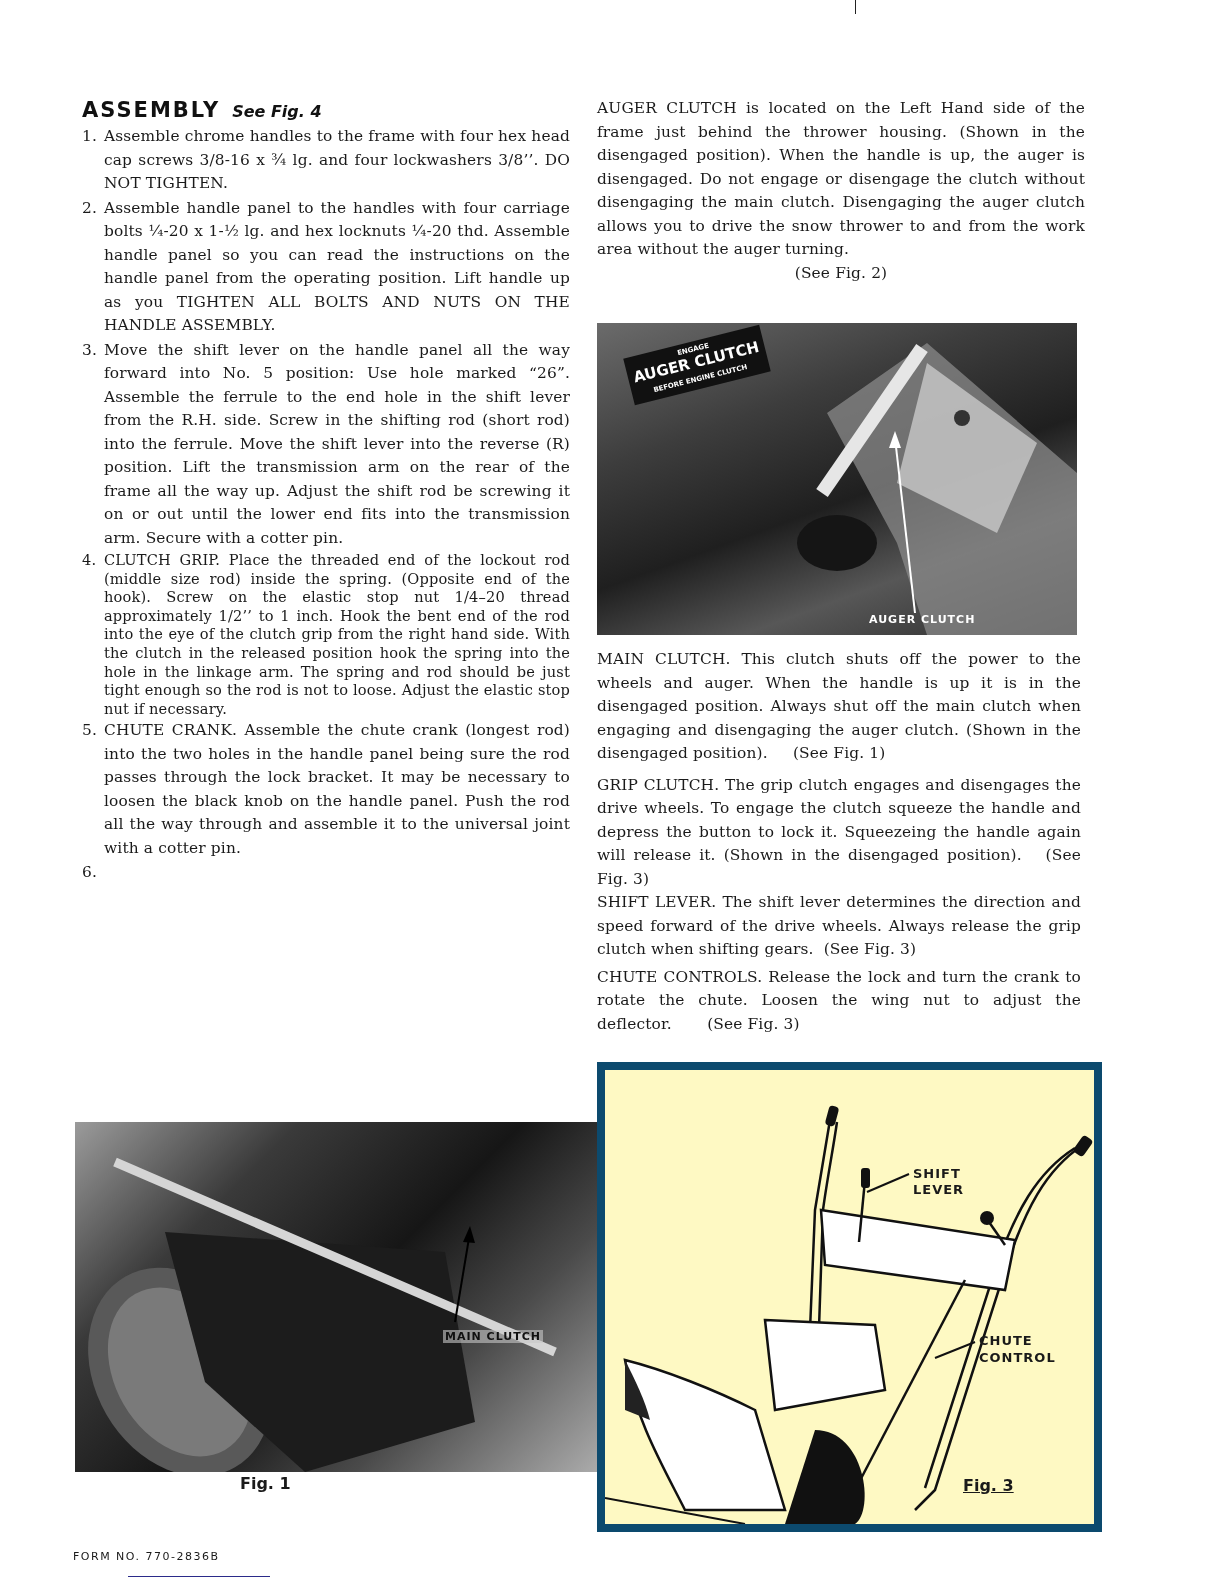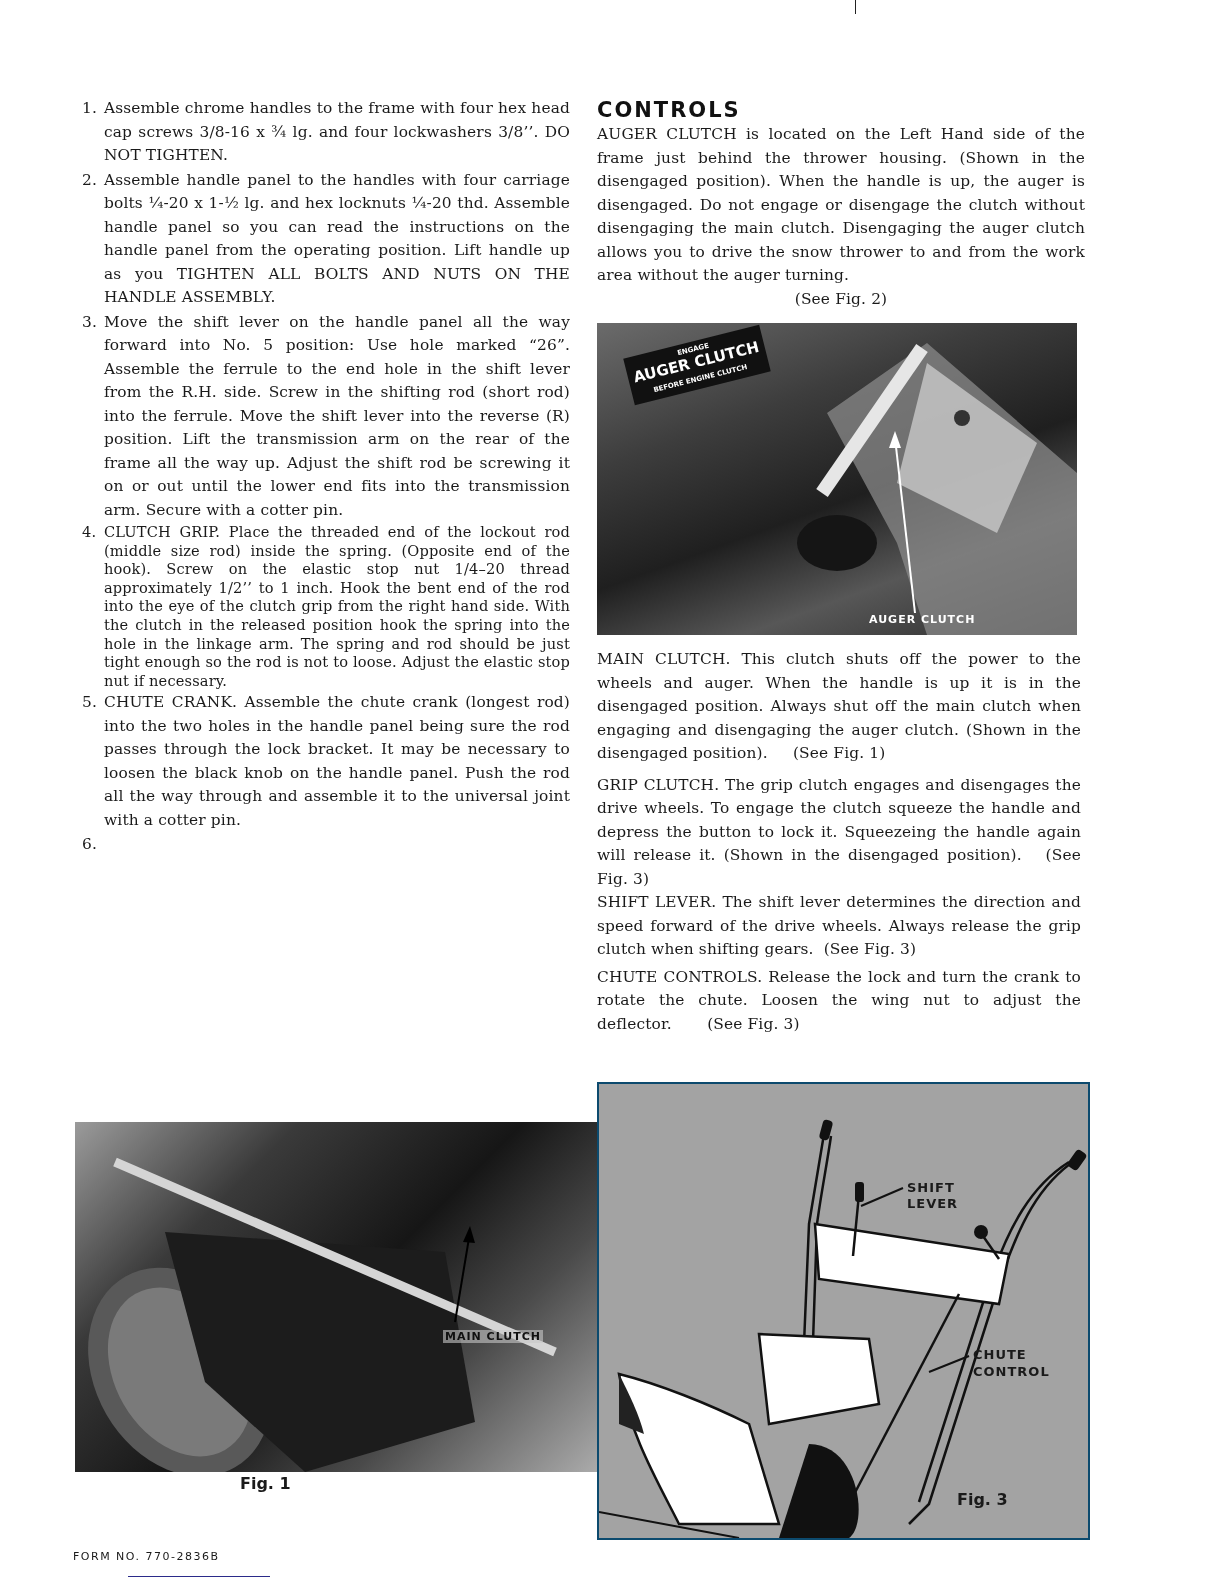--- a/index.html
+++ b/index.html
@@ -17,51 +17,53 @@
                 text-align: justify; margin-bottom: 1px; letter-spacing: 0.15px; }
   ol.steps li.tight { font-size: 14.6px; line-height: 18.6px; }
   ol.steps li .num { position: absolute; left: 0; top: 0; }
   .fig-ref { }
   .center { text-align: center; }
   .photo { position: absolute; overflow: hidden; }
   .fig2 { left: 597px; top: 323px; width: 480px; height: 312px;
           background: linear-gradient(160deg, #6b6b6b 0%, #3d3d3d 30%, #1f1f1f 55%, #575757 75%, #2a2a2a 100%); }
   .fig1 { left: 75px; top: 1122px; width: 548px; height: 350px;
           background: linear-gradient(135deg, #9b9b9b 0%, #3a3a3a 25%, #161616 50%, #4a4a4a 70%, #b5b5b5 100%); }
-  .fig3 { left: 597px; top: 1062px; width: 489px; height: 454px; border: 2px solid #0c4a6e; background: #a3a3a3; margin-top: 20px; }
+  .fig3 { left: 597px; top: 1062px; width: 489px; height: 454px; border: 8px solid #0c4a6e; background: #fef9c3; }
   .label { position: absolute; font-family: "DejaVu Sans", "Liberation Sans", sans-serif;
            font-weight: bold; letter-spacing: 1px; }
   .decal { position: absolute; left: 30px; top: 18px; width: 140px; height: 48px; background: #111;
            transform: rotate(-14deg); color: #fff; text-align: center; font-family: "DejaVu Sans", "Liberation Sans", sans-serif; }
   .decal .s { font-size: 7px; font-weight: bold; display: block; line-height: 9px; margin-top: 4px; }
   .decal .b { font-size: 15px; font-weight: bold; display: block; line-height: 17px; }
   .caption { position: absolute; font-family: "DejaVu Sans", "Liberation Sans", sans-serif; font-weight: bold; font-size: 16px; }
   .form-no { position: absolute; left: 73px; top: 1550px; font-family: "DejaVu Sans", "Liberation Sans", sans-serif;
              font-size: 11px; letter-spacing: 1.5px; }
   .page-mark { position: absolute; left: 855px; top: 0; width: 1px; height: 14px; background: #222; }
   .bottom-rule { position: absolute; left: 128px; top: 1576px; width: 142px; height: 1px; background: #2b2b8a; }
 </style>
 </head>
 <body>
 
 <div class="page-mark"></div>
 
 <div class="col left-col">
+  <h2 class="heading">
+    <span>ASSEMBLY</span><span class="see">See Fig. 4</span>
+  </h2>
   <ol class="steps">
     <li><span class="num">1.</span><span>Assemble chrome handles to the frame with four hex head cap screws 3/8-16 x ¾ lg. and four lockwashers 3/8’’. DO NOT TIGHTEN.</span></li>
     <li><span class="num">2.</span><span>Assemble handle panel to the handles with four carriage bolts ¼-20 x 1-½ lg. and hex locknuts ¼-20 thd. Assemble handle panel so you can read the instructions on the handle panel from the operating position. Lift handle up as you TIGHTEN ALL BOLTS AND NUTS ON THE HANDLE ASSEMBLY.</span></li>
     <li><span class="num">3.</span><span>Move the shift lever on the handle panel all the way forward into No. 5 position: Use hole marked “26”. Assemble the ferrule to the end hole in the shift lever from the R.H. side. Screw in the shifting rod (short rod) into the ferrule. Move the shift lever into the reverse (R) position. Lift the transmission arm on the rear of the frame all the way up. Adjust the shift rod be screwing it on or out until the lower end fits into the transmission arm. Secure with a cotter pin.</span></li>
     <li class="tight"><span class="num">4.</span><span>CLUTCH GRIP. Place the threaded end of the lockout rod (middle size rod) inside the spring. (Opposite end of the hook). Screw on the elastic stop nut 1/4–20 thread approximately 1/2’’ to 1 inch. Hook the bent end of the rod into the eye of the clutch grip from the right hand side. With the clutch in the released position hook the spring into the hole in the linkage arm. The spring and rod should be just tight enough so the rod is not to loose. Adjust the elastic stop nut if necessary.</span></li>
     <li><span class="num">5.</span><span>CHUTE CRANK. Assemble the chute crank (longest rod) into the two holes in the handle panel being sure the rod passes through the lock bracket. It may be necessary to loosen the black knob on the handle panel. Push the rod all the way through and assemble it to the universal joint with a cotter pin.</span></li>
     <li><span class="num">6.</span></li>
   </ol>
 </div>
 
 <div class="col right-col">
-  <h2 class="heading">CONTROLS</h2>
   <p class="para">AUGER CLUTCH is located on the Left Hand side of the frame just behind the thrower housing. (Shown in the disengaged position). When the handle is up, the auger is disengaged. Do not engage or disengage the clutch without disengaging the main clutch. Disengaging the auger clutch allows you to drive the snow thrower to and from the work area without the auger turning.</p>
   <p class="para center fig-ref">(See Fig. 2)</p>
 </div>
 
 <div class="photo fig2">
   <svg width="480" height="312" style="position:absolute;left:0;top:0">
     <polygon points="230,90 330,20 480,150 480,312 330,312 300,220" fill="#8a8a8a" opacity="0.75"></polygon>
     <polygon points="330,40 440,120 400,210 300,160" fill="#c9c9c9" opacity="0.8"></polygon>
     <line x1="225" y1="170" x2="325" y2="25" stroke="#e6e6e6" stroke-width="14"></line>
     <ellipse cx="240" cy="220" rx="40" ry="28" fill="#151515"></ellipse>
@@ -122,17 +124,17 @@
     <line x1="0" y1="428" x2="140" y2="454" stroke="#111" stroke-width="2"></line>
   </svg>
   <div class="label" style="left:308px;top:96px;font-size:13px;line-height:16px;">
     <div>SHIFT</div>
     <div>LEVER</div>
   </div>
   <div class="label" style="left:374px;top:262px;font-size:13px;line-height:17px;">
     <div>CHUTE</div>
     <div>CONTROL</div>
   </div>
-  <div class="caption" style="left:358px;top:406px;">Fig. 3</div>
+  <div class="caption" style="left:358px;top:406px;text-decoration:underline;">Fig. 3</div>
 </div>
 
 <div class="form-no">FORM NO. 770-2836B</div>
 <div class="bottom-rule"></div>
 
 </body></html>

